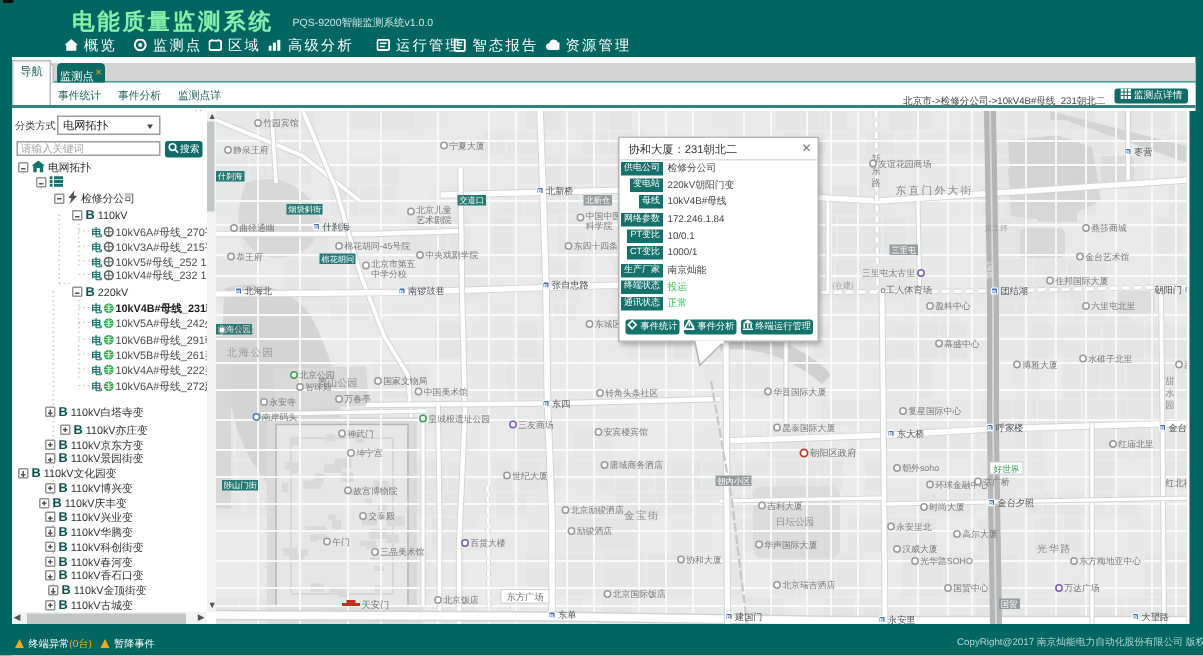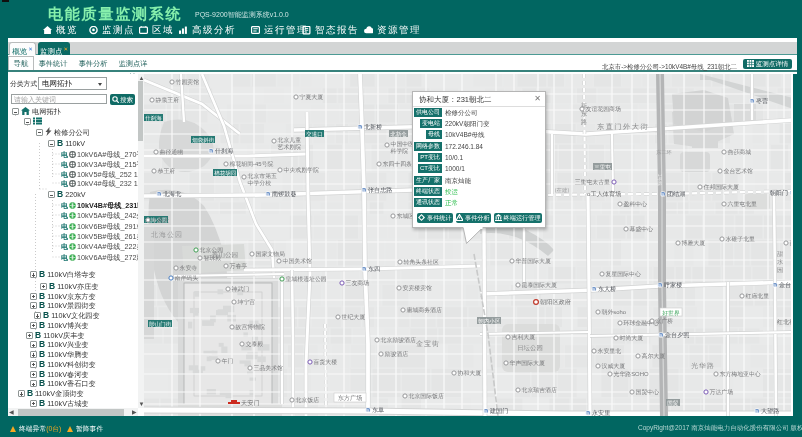--- a/index.html
+++ b/index.html
@@ -20,21 +20,21 @@
 #tabrow{left:8px;top:42px;width:789px;height:12.5px;background:#d3d5d5;border-bottom:1.5px solid #4c9a94}
 .tab{position:absolute;top:0;height:12.5px;font-size:7.5px;line-height:12px;text-align:center;border:1px solid #b9bcbc;border-bottom:none;border-radius:3px 3px 0 0}
 #tab1{left:1px;width:27px;background:#fdfdfd;color:#0b6a64}
 #tab2{left:30px;width:32px;background:#0b6a64;color:#fff;border-color:#0b6a64}
 .tx{font-size:5.5px;vertical-align:3px;margin-left:1px}
 #tab1 .tx{color:#3a7bd5}
 #tab2 .tx{color:#f6a821}
 
 #subrow{left:8px;top:56px;width:789px;height:16px;background:#fff;border-bottom:2px solid #37827c}
 .stab{position:absolute;bottom:0;height:13px;font-size:7.5px;line-height:13px;text-align:center;color:#20605b}
-#stab1{left:0;width:26px;background:#fff;border:1px solid #b9bcbc;border-bottom:none;height:14px;z-index:3}
+#stab1{left:0;width:26px;background:#fff;border:1px solid #b9bcbc;border-bottom:none;height:30px;z-index:3}
 #crumb{position:absolute;right:60px;top:7px;font-size:6.4px;color:#444;white-space:nowrap}
 #btn-detail{position:absolute;right:5px;top:3px;width:49px;height:10px;background:#0f6b65;border-radius:2px;color:#fff;font-size:6.5px;line-height:10px;text-align:center}
 
 #side{left:8px;top:74px;width:136px;height:342px;background:#fff;overflow:hidden}
 #clsrow{position:absolute;left:2px;top:4.5px;font-size:6.8px;color:#333}
 #seldd{position:absolute;left:30px;top:2.5px;width:69px;height:13px;border:1px solid #9aa0a0;background:#fff;font-size:7.5px;line-height:12px;padding-left:3px;color:#222}
 #seldd:after{content:"";position:absolute;right:4px;top:5px;border:2.5px solid transparent;border-top:3.5px solid #444}
 #srch{position:absolute;left:3px;top:20px;width:96px;height:10px;border:1px solid #9aa0a0;font-size:7px;line-height:9px;padding-left:2px;color:#a5a5a5}
 #sbtn{position:absolute;left:102px;top:19.5px;width:25px;height:11px;background:#0f6b65;border-radius:2px;color:#fff;font-size:6.5px;line-height:11px;text-align:center}
 #tree{position:absolute;left:0;top:33px;width:133px;height:301px;font-size:7.2px;color:#4a4a4a;white-space:nowrap;overflow:hidden}
@@ -208,29 +208,29 @@
             <path d="M3.5 0.6v5.8M0.6 3.5h5.8M1.5 1.7q2 1.4 4 0M1.5 5.3q2-1.4 4 0" stroke="#fff" stroke-width="0.6" fill="none"></path>
           </svg><span style="font-size:7.2px">10kV4A#母线_222美丽</span></div>
         <div class="trow" style="left:53px;top:146px"><span class="dian">电</span><svg width="7" height="7" viewBox="0 0 7 7" style="vertical-align:-1px;margin:0 1px">
             <circle cx="3.5" cy="3.5" r="3.2" fill="#1fa23a"></circle>
             <path d="M3.5 0.6v5.8M0.6 3.5h5.8M1.5 1.7q2 1.4 4 0M1.5 5.3q2-1.4 4 0" stroke="#fff" stroke-width="0.6" fill="none"></path>
           </svg><span style="font-size:7.2px">10kV6A#母线_272建外</span></div>
         <div class="trow" style="left:22px;top:162px"><span class="pm pl"></span> <span class="bnode">B</span> <span style="color:#333">110kV白塔寺变</span></div>
         <div class="trow" style="left:32px;top:173.89999999999998px"><span class="pm pl"></span> <span class="bnode">B</span> <span style="color:#333">110kV亦庄变</span></div>
         <div class="trow" style="left:22px;top:183.7px"><span class="pm pl"></span> <span class="bnode">B</span> <span style="color:#333">110kV京东方变</span></div>
         <div class="trow" style="left:22px;top:193.39999999999998px"><span class="pm pl"></span> <span class="bnode">B</span> <span style="color:#333">110kV景园街变</span></div>
-        <div class="trow" style="left:26px;top:203.2px"><span class="pm pl"></span> <span class="bnode">B</span> <span style="color:#333">110kV文化园变</span></div>
+        <div class="trow" style="left:4px;top:203.2px"><span class="pm pl"></span> <span class="bnode">B</span> <span style="color:#333">110kV文化园变</span></div>
         <div class="trow" style="left:22px;top:212.89999999999998px"><span class="pm pl"></span> <span class="bnode">B</span> <span style="color:#333">110kV博兴变</span></div>
         <div class="trow" style="left:18px;top:222.7px"><span class="pm pl"></span> <span class="bnode">B</span> <span style="color:#333">110kV庆丰变</span></div>
         <div class="trow" style="left:22px;top:232.39999999999998px"><span class="pm pl"></span> <span class="bnode">B</span> <span style="color:#333">110kV兴业变</span></div>
         <div class="trow" style="left:22px;top:242.2px"><span class="pm pl"></span> <span class="bnode">B</span> <span style="color:#333">110kV华腾变</span></div>
         <div class="trow" style="left:22px;top:251.89999999999998px"><span class="pm pl"></span> <span class="bnode">B</span> <span style="color:#333">110kV科创街变</span></div>
         <div class="trow" style="left:22px;top:261.7px"><span class="pm pl"></span> <span class="bnode">B</span> <span style="color:#333">110kV春河变</span></div>
         <div class="trow" style="left:22px;top:271.4px"><span class="pm pl"></span> <span class="bnode">B</span> <span style="color:#333">110kV香石口变</span></div>
-        <div class="trow" style="left:10px;top:281.2px"><span class="pm pl"></span> <span class="bnode">B</span> <span style="color:#333">110kV金顶街变</span></div>
+        <div class="trow" style="left:24px;top:281.2px"><span class="pm pl"></span> <span class="bnode">B</span> <span style="color:#333">110kV金顶街变</span></div>
         <div class="trow" style="left:22px;top:290.9px"><span class="pm pl"></span> <span class="bnode">B</span> <span style="color:#333">110kV古城变</span></div>
       </div>
   </div>
   <div id="vsb" class="abs">
       <span class="arr" style="left:1px;top:0">▲</span>
       <div class="th"></div>
       <span class="arr" style="left:1px;bottom:0">▼</span>
     </div>
   <div id="hsb" class="abs">
       <span class="arr" style="left:1px;top:0">◀</span>

